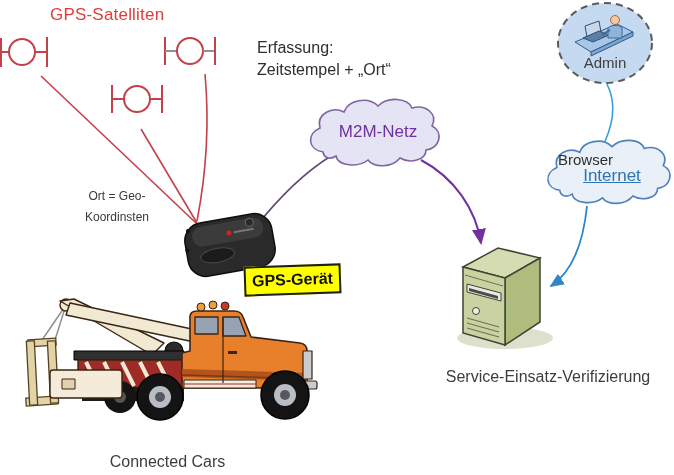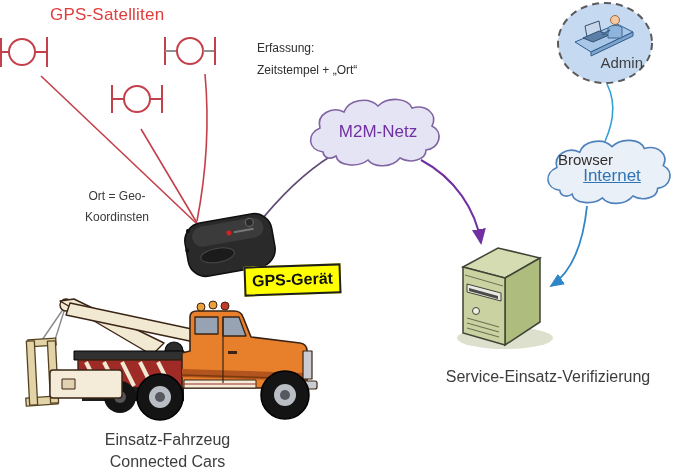--- a/index.html
+++ b/index.html
@@ -3,26 +3,26 @@
 <meta charset="utf-8">
 <style>
   html,body{margin:0;padding:0;background:#fff;}
   #canvas{
     position:relative;width:674px;height:475px;background:#ffffff;
     font-family:"Liberation Sans",sans-serif;overflow:hidden;padding-left:20px;
   }
   #gfx{position:absolute;left:0;top:0;width:674px;height:475px;}
   .lbl{position:absolute;white-space:pre;}
   .red-title{color:#e23b3b;font-size:17px;letter-spacing:.2px;}
-  .note{color:#2e2e2e;font-size:12px;line-height:22px;}
+  .note{color:#2e2e2e;font-size:16px;line-height:22px;}
   .center{text-align:center;}
   .ort{color:#3a3a3a;font-size:12px;line-height:21px;}
   .cloud-label-purple{color:#7030a0;font-size:17px;}
   .cloud-label-blue{color:#2e74b5;font-size:17px;text-decoration:underline;}
-  .admin-txt{color:#3f3f3f;font-size:15px;text-align:right;}
+  .admin-txt{color:#3f3f3f;font-size:15px;}
   .browser-txt{color:#2e2e2e;font-size:15px;margin-top:44px;}
   .caption{color:#3d3d3d;font-size:16px;line-height:22px;}
   .device-tag{
     position:absolute;left:244px;top:265px;width:93px;height:26px;
     background:#ffff00;border:2px solid #1f1f1f;
     display:flex;align-items:center;justify-content:center;
     color:#111;font-size:16px;font-weight:600;transform:rotate(-2deg);
   }
 </style>
 </head>
@@ -189,15 +189,15 @@
   <div class="lbl cloud-label-blue center" style="left:554px;top:166px;width:116px;">Internet</div>
 
   <div class="lbl admin-txt center" style="left:567px;top:54px;width:76px;">Admin</div>
 
   <div class="lbl browser-txt" style="left:558px;top:107px;">Browser</div>
 
   <div class="device-tag">GPS-Gerät</div>
 
   <div class="lbl caption center" style="left:430px;top:366px;width:236px;"><span>Service-Einsatz-Verifizierung</span><br></div>
 
-  <div class="lbl caption center" style="left:85px;top:429px;width:165px;"><span>Einsatz-Fahrzeug</span><br><span>Connected Cars</span></div>
+  <div class="lbl caption center" style="left:85px;top:429px;width:165px;"><br><span>Connected Cars</span></div>
 
 </div>
 
 </body></html>

